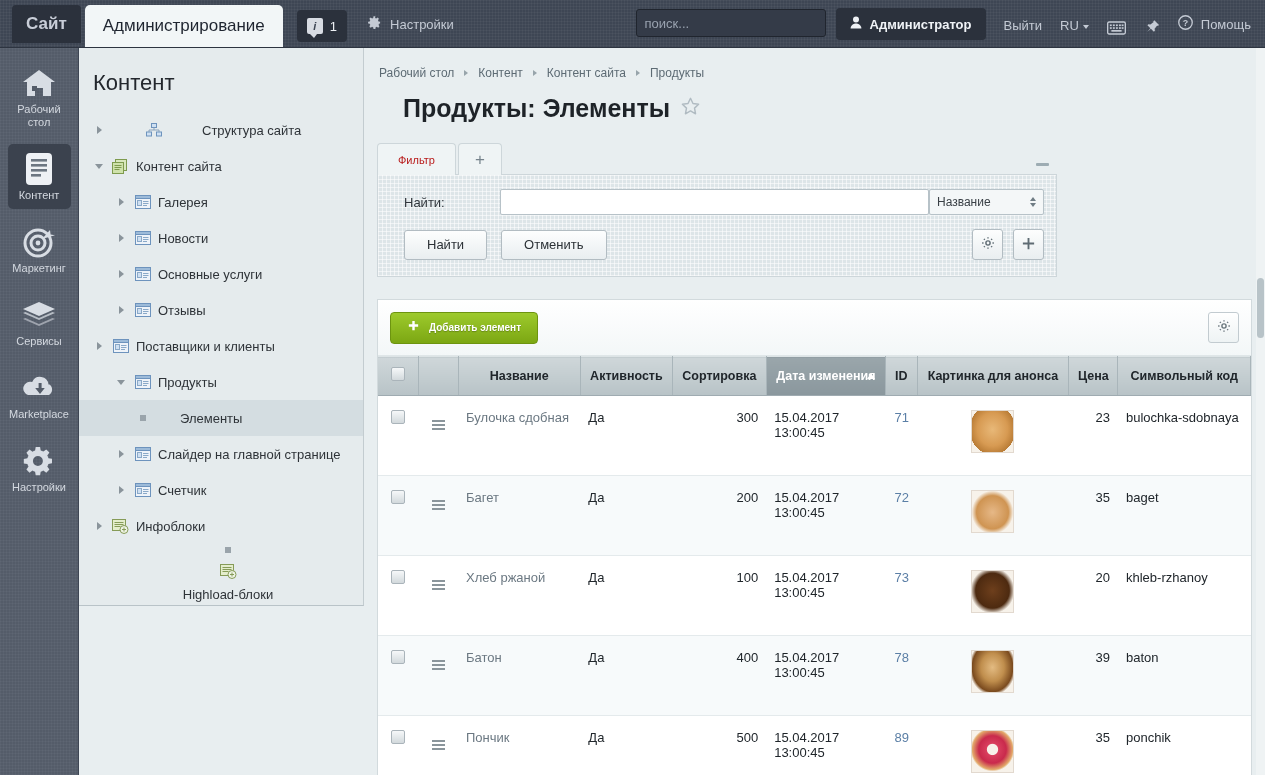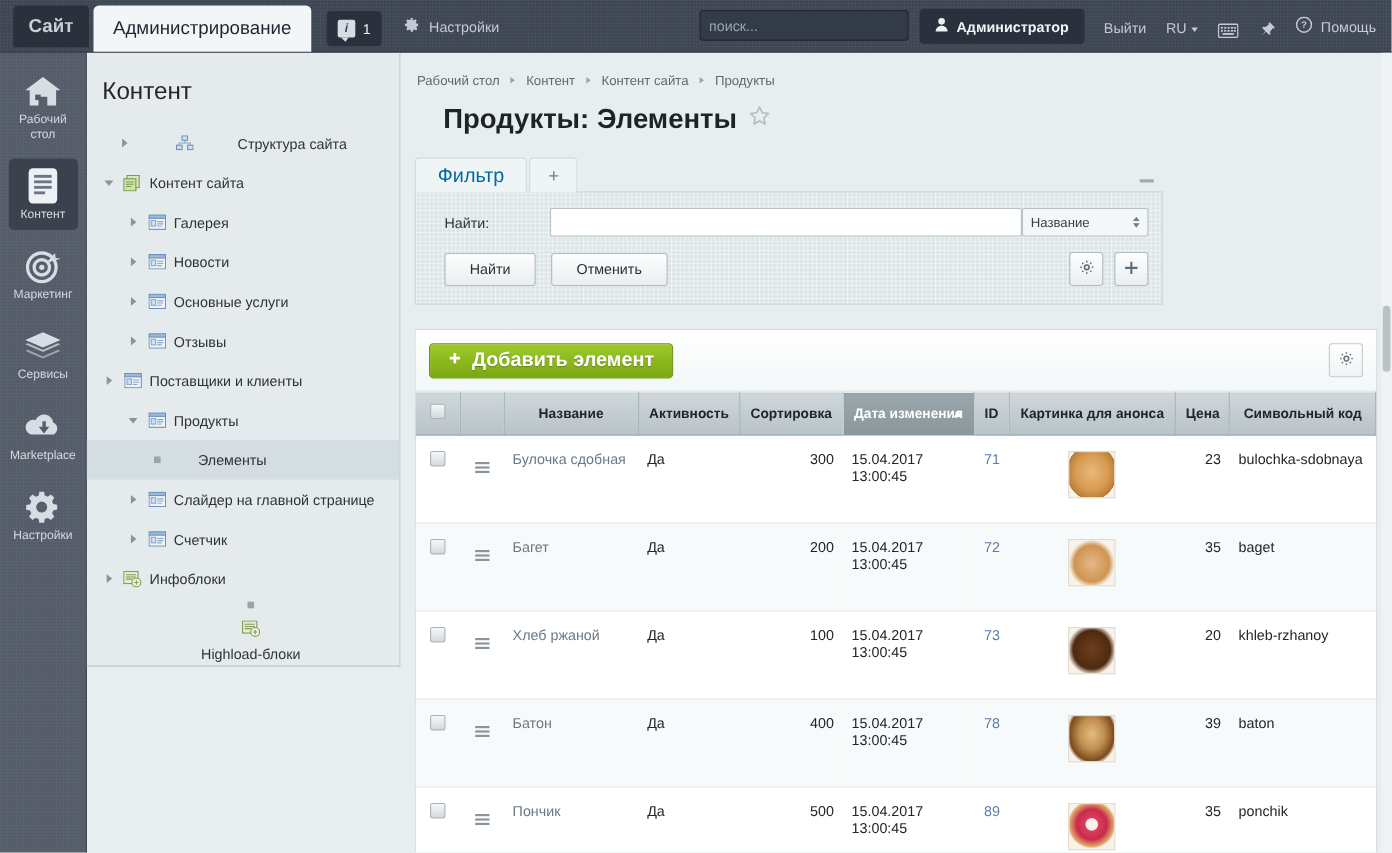--- a/index.html
+++ b/index.html
@@ -136,21 +136,21 @@
   .crumbs{ display:flex; align-items:center; gap:10px; padding:18px 0 0 14px; font-size:12px; color:#5d6b74; }
   .crumbs .sep{ width:0;height:0;border-left:4px solid #97a4ab;border-top:3.5px solid transparent;border-bottom:3.5px solid transparent; }
   .page-title{ padding:14px 0 0 14px; font-size:25px; font-weight:bold; color:#1e2328; display:flex; align-items:center; gap:10px;margin-left:24px; }
 
   
   .filter-wrap{ margin:20px 0 0 12px; width:680px; }
   .ftabs{ display:flex; align-items:flex-end; height:32px; position:relative; }
   .ftab{
     height:32px; padding:0 20px; background:#eff4f5;
     border:1px solid #cdd6da; border-bottom:none; border-radius:4px 4px 0 0;
-    display:flex; align-items:center; font-size:18px; color:#0369a1;
+    display:flex; align-items:center; font-size:11px; color:#b91c1c;
   }
   .ftab.plus{ padding:0 16px; color:#76838c; font-size:17px; margin-left:2px; }
   .fmin{ position:absolute; right:8px; bottom:9px; width:13px; height:3px; background:#9dacb3; border-radius:1px; }
   .fbody{
     border:1px solid #cdd6da; background:#dde5e8;
     background-image:
       linear-gradient(rgba(255,255,255,.55) 1px, transparent 1px),
       linear-gradient(90deg, rgba(255,255,255,.55) 1px, transparent 1px);
     background-size:4px 4px,4px 4px;
     padding:14px 12px 16px 12px; margin-top:-1px;
@@ -187,21 +187,21 @@
   }
 
   
   .gridwrap{ margin:22px 0 0 12px; width:875px; background:#fff; border:1px solid #d2dadd; }
   .gridtop{ height:56px; display:flex; align-items:center; padding:0 12px;
     background:linear-gradient(#ffffff,#f3f7f8); border-bottom:1px solid #dfe6e8; }
   .addbtn{
     height:32px; padding:0 16px; border-radius:4px;
     background:linear-gradient(#9dca2c,#7ca713);
     border:1px solid #6d9410;
-    color:#fff; font-size:18px; font-weight:bold;
+    color:#fff; font-size:10px; font-weight:bold;
     display:flex; align-items:center; gap:9px;
     text-shadow:0 1px 1px rgba(0,0,0,.25);
   }
   .gear-r{ margin-left:auto; width:31px; height:31px; border:1px solid #c2cbd0; border-radius:3px;
     background:linear-gradient(#ffffff,#eef3f4); display:flex; align-items:center; justify-content:center; color:#6a767d; }
 
   table.grid{ width:100%; border-collapse:collapse; }
   table.grid th{
     background:linear-gradient(#cfd7da,#b8c3c7);
     border-right:1px solid #a9b5ba; border-bottom:1px solid #9fabb1;
@@ -395,21 +395,21 @@
           <path fill="#d8dde4" d="M29 18.2v-4.4l-3.6-.6a10 10 0 0 0-1.1-2.6l2.1-3-3.1-3.1-3 2.1a10 10 0 0 0-2.6-1.1L17.1 2h-4.4l-.6 3.6a10 10 0 0 0-2.6 1.1l-3-2.1-3.1 3.1 2.1 3a10 10 0 0 0-1.1 2.6L0.8 14v4.4l3.6.6a10 10 0 0 0 1.1 2.6l-2.1 3 3.1 3.1 3-2.1a10 10 0 0 0 2.6 1.1l.6 3.6h4.4l.6-3.6a10 10 0 0 0 2.6-1.1l3 2.1 3.1-3.1-2.1-3a10 10 0 0 0 1.1-2.6zM14.9 21a5 5 0 1 1 0-10 5 5 0 0 1 0 10z"></path>
         </svg>
       </div>
       <div class="rail-label">Настройки</div>
     </div>
   </div>
 
 <div class="tree">
   <div class="tree-title">Контент</div>
   <div id="tree-list">
-      <div class="tree-row" style="padding-left: 28px; gap: 40px;">
+      <div class="tree-row" style="padding-left: 14px; gap: 40px;">
         <span class="tw">
           <i class="arrow-r"></i>
         </span>
         <span class="tico">
           <svg width="16" height="14" viewBox="0 0 16 14">
             <rect x="5.5" y="0.5" width="5" height="4" fill="#cfe0f2" stroke="#6d93bd"></rect>
             <rect x="0.5" y="9" width="5" height="4" fill="#cfe0f2" stroke="#6d93bd"></rect>
             <rect x="10.5" y="9" width="5" height="4" fill="#cfe0f2" stroke="#6d93bd"></rect>
             <path d="M8 4.5v2.5M3 9V7h10v2" fill="none" stroke="#8aa3bd"></path>
           </svg>

